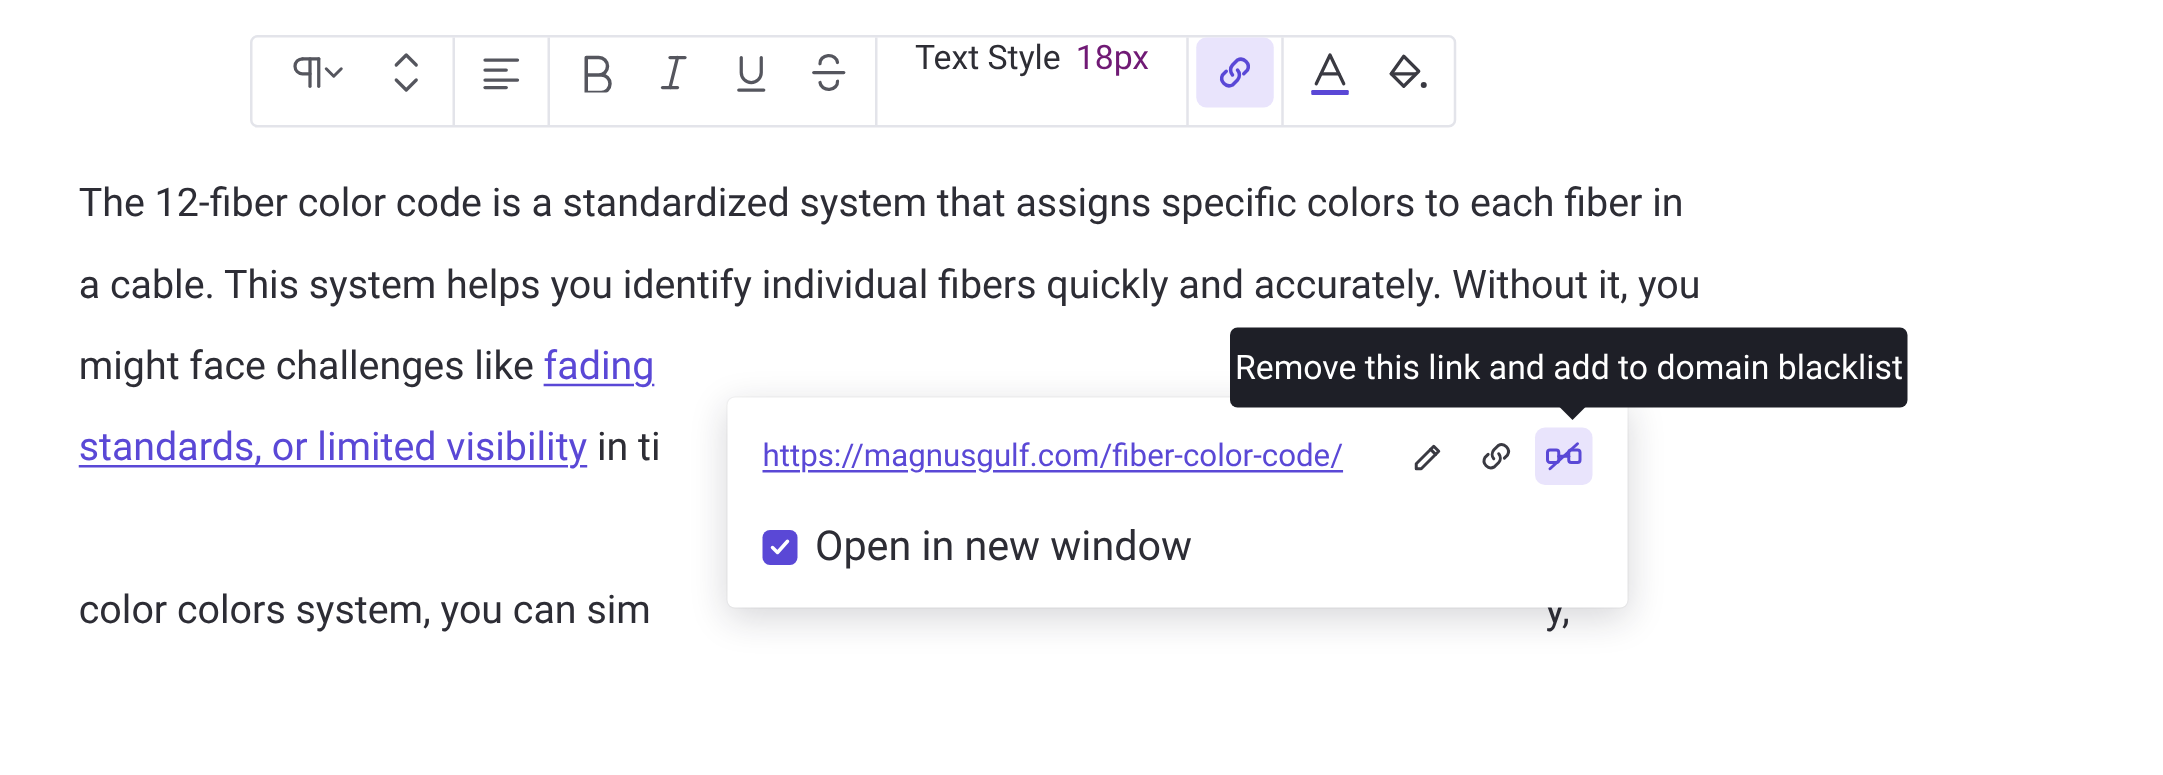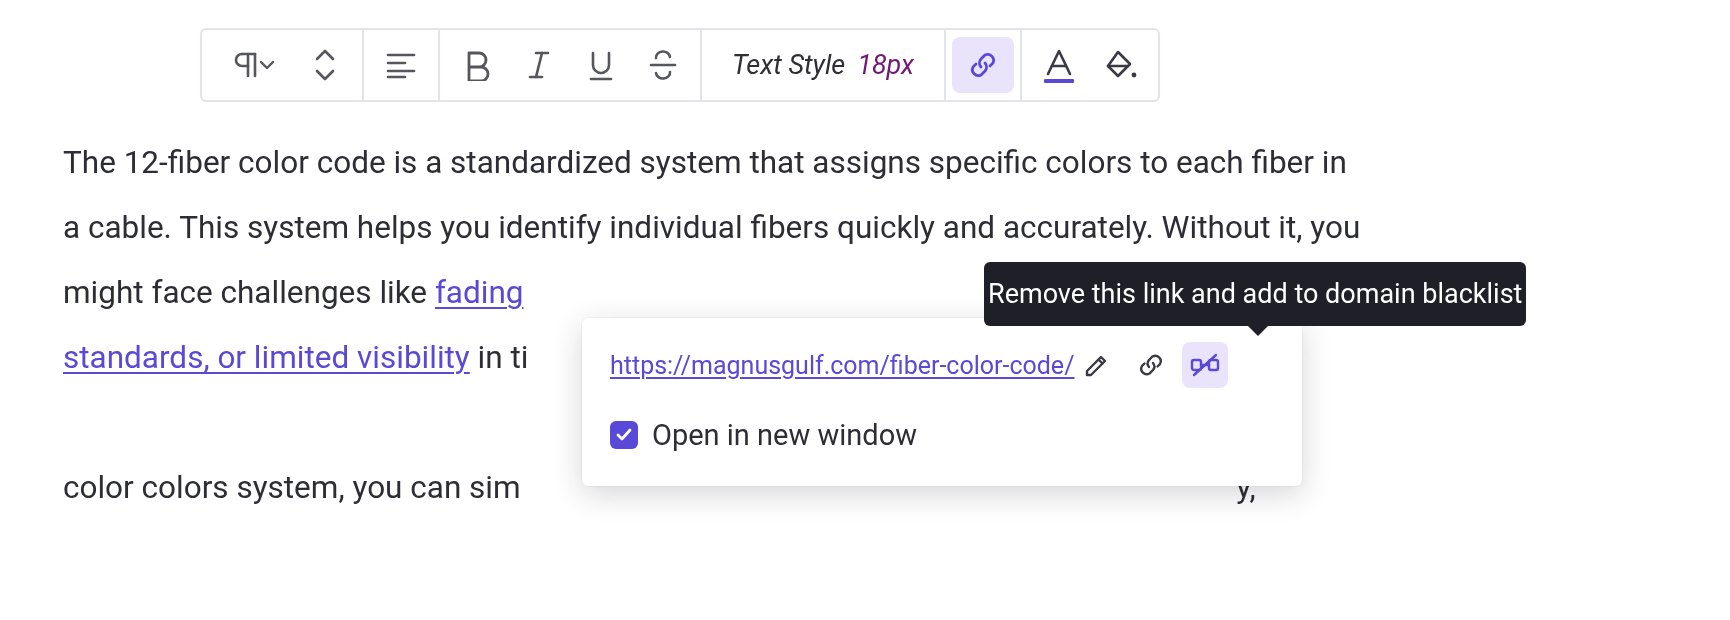--- a/index.html
+++ b/index.html
@@ -21,24 +21,23 @@
     top: 28px;
     height: 74px;
     display: flex;
     align-items: stretch;
     border: 2px solid #e3e4ea;
     border-radius: 6px;
     background: #ffffff;
   }
   .tb-group {
     display: flex;
-    align-items: center;
+    align-items: flex-start;
     border-right: 2px solid #e3e4ea;
     padding: 0 6px;
-    font-style: italic;
   }
   .tb-group:last-child { border-right: none; }
   .tb-btn {
     display: flex;
     align-items: center;
     justify-content: center;
     width: 62px;
     height: 56px;
     border-radius: 8px;
     cursor: pointer;
@@ -84,21 +83,21 @@
     width: 720px;
     height: 168px;
     background: #ffffff;
     border-radius: 6px;
     box-shadow: 0 8px 30px rgba(30,30,45,0.18), 0 0 0 1px rgba(0,0,0,0.03);
     padding: 24px 28px 18px 28px;
   }
   .link-row {
     display: flex;
     align-items: center;
-    justify-content: flex-start;
+    justify-content: space-between;
   }
   .link-url {
     color: #5a48d6;
     text-decoration: underline;
     font-size: 25px;
     text-decoration-thickness: 1.5px;
     text-underline-offset: 3px;
   }
   .link-actions { display:flex; align-items:center; gap: 8px; }
   .link-action-btn {
@@ -110,21 +109,21 @@
     justify-content:center;
     cursor:pointer;
     color:#3a3a42;
   }
   .link-action-btn.active { background:#e9e4fc; color:#5a48d6; }
   .open-row {
     display:flex;
     align-items:center;
     gap: 14px;
     margin-top: 30px;
-    font-size: 29px;
+    font-size: 33px;
     color:#2d2d35;
   }
   .ck {
     width: 28px;
     height: 28px;
     border-radius: 6px;
     background: #5a48d6;
     display:flex;
     align-items:center;
     justify-content:center;

